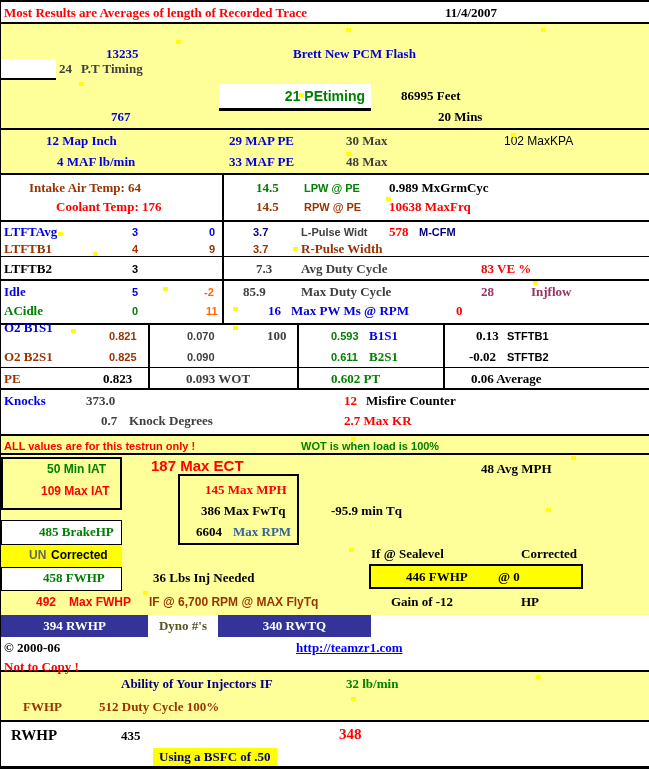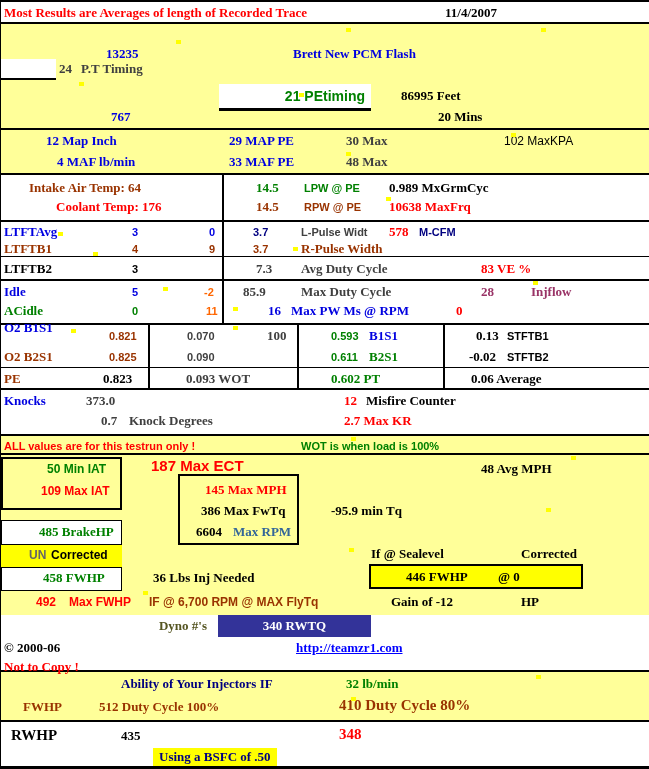--- a/index.html
+++ b/index.html
@@ -172,36 +172,38 @@
   <span class="t" style="left:520px;top:546px">Corrected</span>
   <div class="box" style="left:368px;top:564px;width:214px;height:25px;background:#FFFF00"></div>
   <span class="t" style="left:405px;top:569px">446 FWHP</span>
   <span class="t" style="left:497px;top:569px">@ 0</span>
   <span class="t sab c-red" style="left:35px;top:595px">492</span>
   <span class="t sab c-red" style="left:68px;top:595px">Max FWHP</span>
   <span class="t sab c-brown" style="left:148px;top:595px">IF @ 6,700 RPM @ MAX FlyTq</span>
   <span class="t" style="left:390px;top:594px">Gain of -12</span>
   <span class="t" style="left:520px;top:594px">HP</span>
 
+  <div class="bg" style="left:0;top:615px;width:147px;height:22px;background:#333399;text-align:center">
+    <span class="t c-white" style="position:static;line-height:22px">394 RWHP</span>
+  </div>
   <div class="bg" style="left:147px;top:615px;width:70px;height:22px;background:#FFFFFF;text-align:center">
     <span class="t c-olive" style="position:static;line-height:22px">Dyno #'s</span>
   </div>
   <div class="bg" style="left:217px;top:615px;width:153px;height:22px;background:#333399;text-align:center">
     <span class="t c-white" style="position:static;line-height:22px">340 RWTQ</span>
   </div>
 
   <span class="t" style="left:3px;top:640px">© 2000-06</span>
   <a class="t lnk" href="#" style="left:295px;top:640px">http://teamzr1.com</a>
   <span class="t c-red" style="left:3px;top:659px">Not to Copy !</span>
 
   <span class="t c-navy" style="left:120px;top:676px">Ability of Your Injectors IF</span>
   <span class="t c-green" style="left:345px;top:676px">32 lb/min</span>
   <span class="t c-brown" style="left:22px;top:699px">FWHP</span>
   <span class="t c-brown" style="left:98px;top:699px">512 Duty Cycle 100%</span>
-  <span class="t big c-brown" style="left:338px;top:697px">410 Duty Cycle 80%</span>
   <span class="t big" style="left:10px;top:727px">RWHP</span>
   <span class="t" style="left:120px;top:728px">435</span>
   <span class="t big c-red" style="left:338px;top:726px">348</span>
   <span class="t c-navy" style="left:152px;top:748px;background:#FFFF00;padding:1px 6px">Using a BSFC of .50</span>
 
   <div class="mk" style="left:175px;top:40px"></div>
   <div class="mk" style="left:345px;top:28px"></div>
   <div class="mk" style="left:540px;top:28px"></div>
   <div class="mk" style="left:78px;top:82px"></div>
   <div class="mk" style="left:298px;top:93px"></div>

